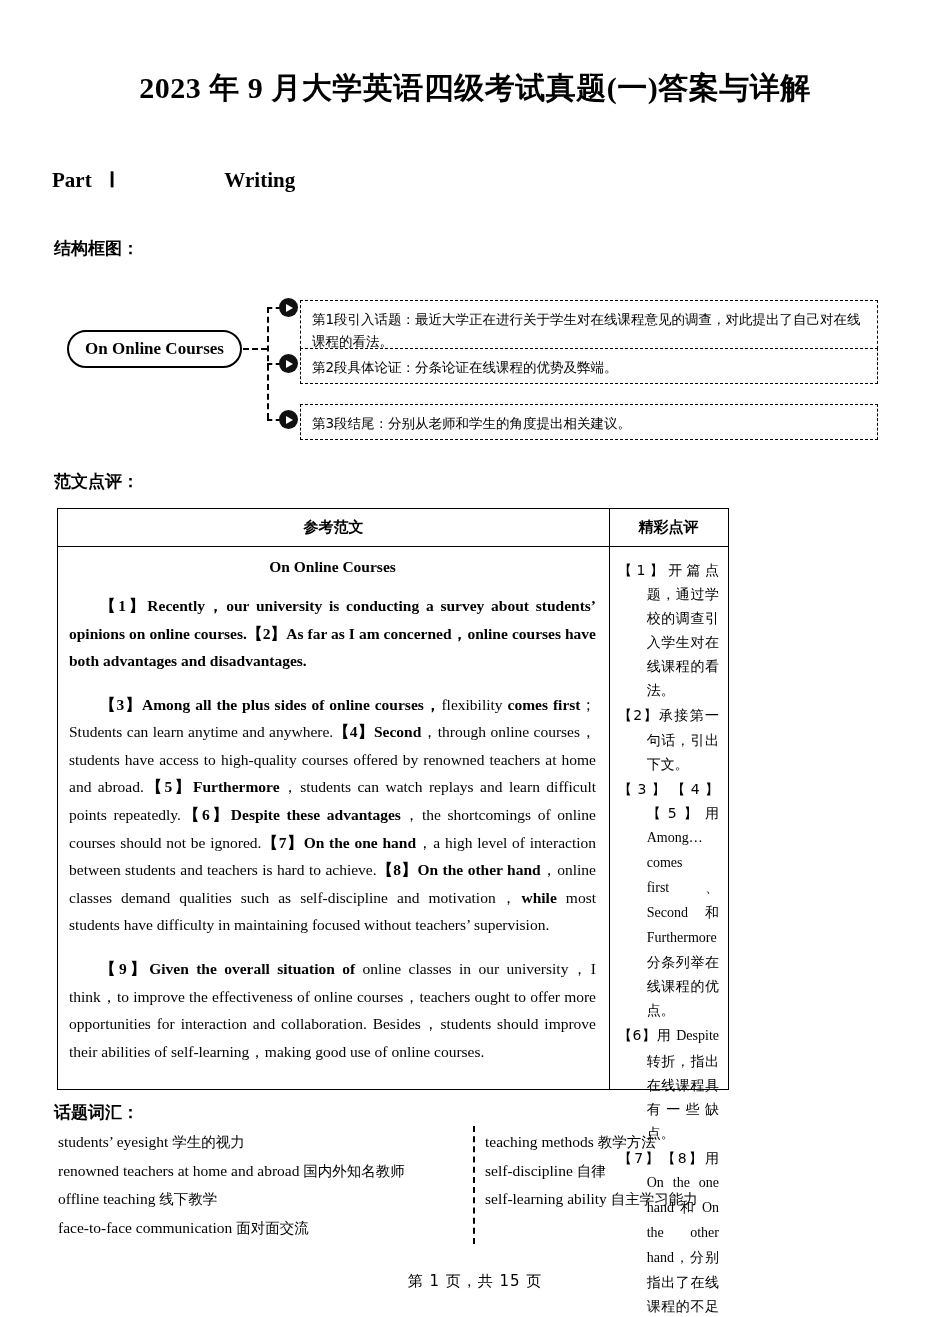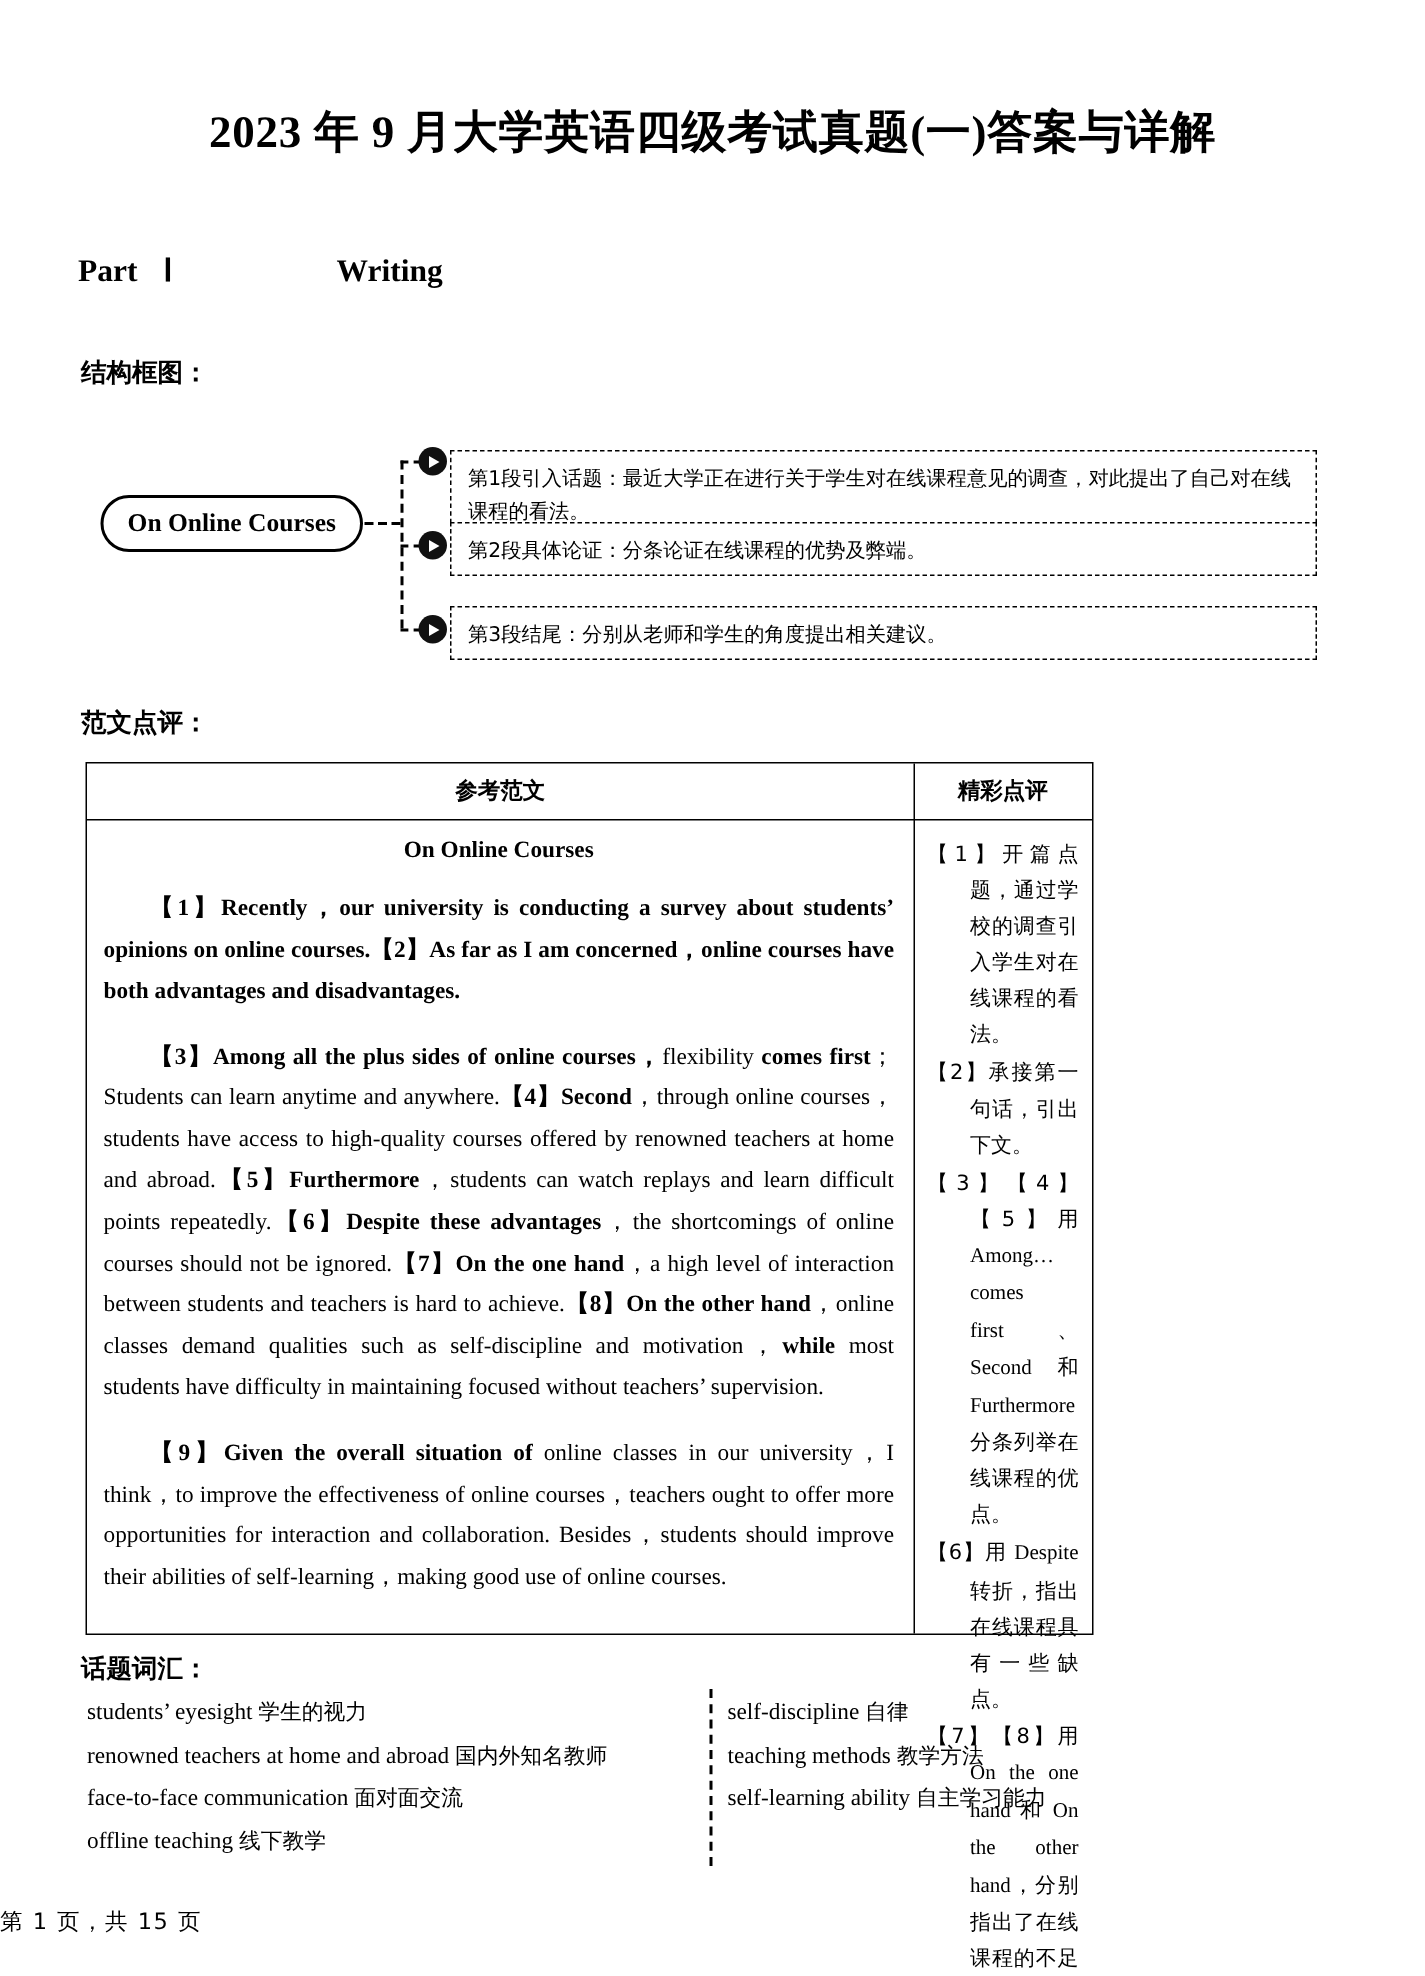--- a/index.html
+++ b/index.html
@@ -198,20 +198,21 @@
     position:absolute; left:416px; top:-2px;
     height:118px; width:0;
     border-left:2px dashed #000;
   }
   .vocab .term{ font-family:"Liberation Serif", serif; }
   .vocab .gloss{ font-family:"DejaVu Sans", sans-serif; font-size:14.5px; }
 
   
   .footer{
     position:absolute; left:0; right:0; top:1272px;
+    text-align:center;
     font-family:"DejaVu Sans", sans-serif;
     font-size:15px;
     letter-spacing:1px;
   }
 </style>
 </head>
 <body>
 
 <div class="doc-title">2023 年 9 月大学英语四级考试真题(一)答案与详解</div>
 
@@ -278,37 +279,37 @@
   <div class="vcol left">
     <div>
       <span class="term">students’ eyesight</span>
       <span class="gloss">学生的视力</span>
     </div>
     <div>
       <span class="term">renowned teachers at home and abroad</span>
       <span class="gloss">国内外知名教师</span>
     </div>
     <div>
+      <span class="term">offline teaching</span>
+      <span class="gloss">线下教学</span>
+    </div>
+    <div>
       <span class="term">face-to-face communication</span>
       <span class="gloss">面对面交流</span>
     </div>
-    <div>
-      <span class="term">offline teaching</span>
-      <span class="gloss">线下教学</span>
-    </div>
   </div>
   <div class="vcol right">
+    <div>
+      <span class="term">teaching methods</span>
+      <span class="gloss">教学方法</span>
+    </div>
     <div>
       <span class="term">self-discipline</span>
       <span class="gloss">自律</span>
     </div>
     <div>
-      <span class="term">teaching methods</span>
-      <span class="gloss">教学方法</span>
-    </div>
-    <div>
       <span class="term">self-learning ability</span>
       <span class="gloss">自主学习能力</span>
     </div>
   </div>
 </div>
 
 <div class="footer">第 1 页，共 15 页</div>
 
 </body></html>

